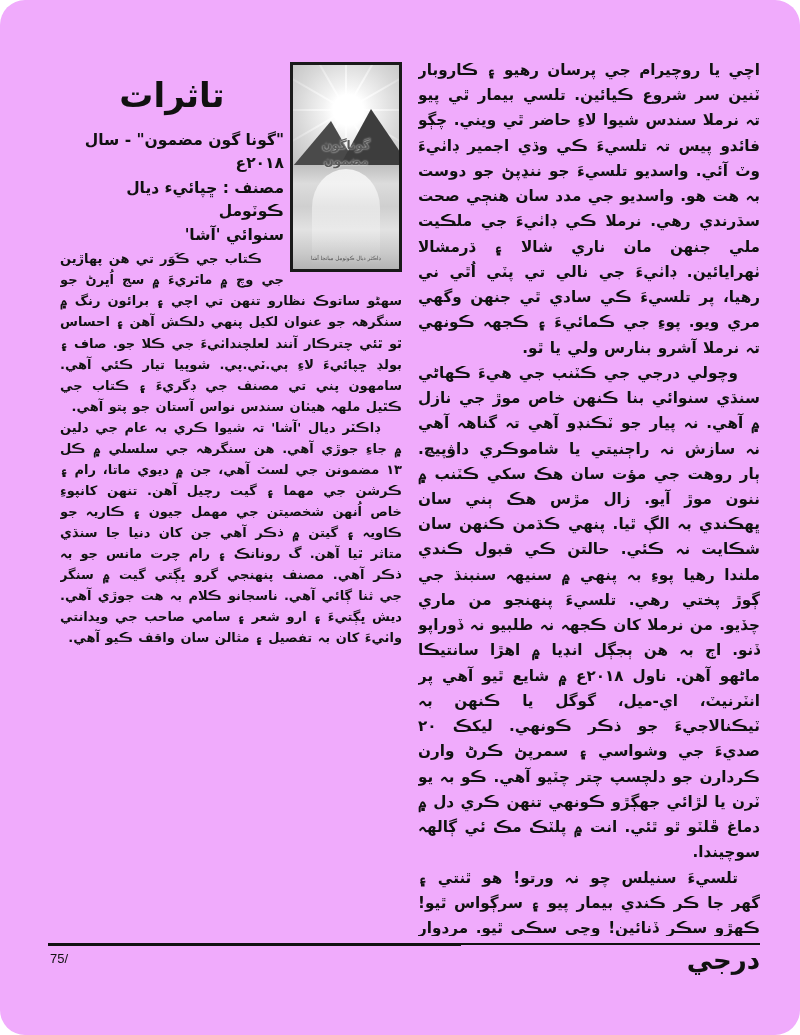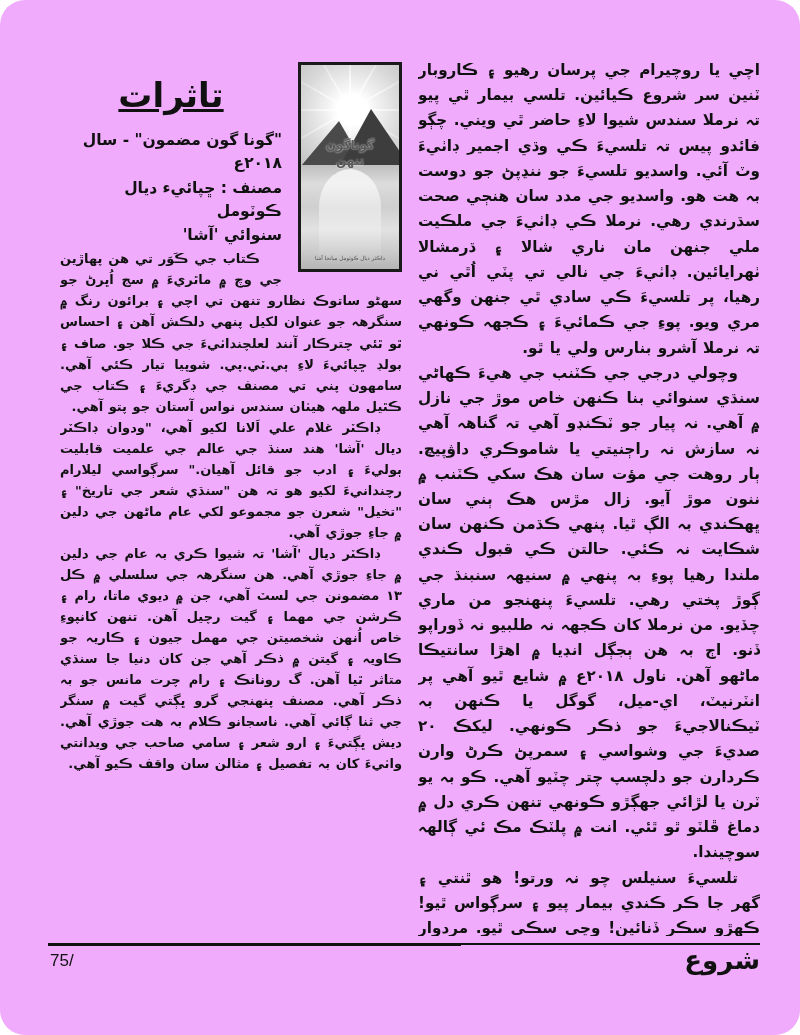--- a/index.html
+++ b/index.html
@@ -40,21 +40,20 @@
     height: 878px;
     overflow: hidden;
   }
   .col-right { right: 0; }
   .col-left  { left: 12px; }
 
   
   .article-head {
     text-align: center;
     margin: 0 0 2px 0;
-    text-decoration: underline;
   }
   .article-title {
     font-size: 34px;
     font-weight: bold;
     line-height: 1.15;
     letter-spacing: 0;
     margin: 18px 0 14px 0;
     text-align: center;
     direction: rtl;
   }
@@ -67,23 +66,23 @@
     direction: rtl;
     margin: 0 0 1px 0;
   }
   .head-block {
     margin-right: 0;
   }
 
   
   .cover {
     float: right;
-    width: 104px;
+    width: 112px;
     height: 210px;
-    margin: 4px 0 6px 16px;
+    margin: 4px 0 6px 6px;
     border: 3px solid #1a1a1a;
     box-sizing: border-box;
     position: relative;
     overflow: hidden;
     background:
       radial-gradient(circle at 52% 22%, #ffffff 0%, #ffffff 9%, #f2f2f2 15%, #d8d8d8 30%, #bdbdbd 48%, #a8a8a8 70%, #9a9a9a 100%);
   }
   .cover .ray {
     position: absolute;
     left: 50%;
@@ -190,21 +189,21 @@
   }
   .footer .rule.thin {
     left: 0;
     right: 42%;
     border-top: 3px solid #111;
   }
   .page-number {
     position: absolute;
     left: 2px;
     top: 8px;
-    font-size: 17px;
+    font-size: 13px;
     font-family: "Liberation Sans", sans-serif;
     font-weight: normal;
     color: #111;
     direction: ltr;
   }
   .magazine-name {
     position: absolute;
     right: 0;
     top: 2px;
     font-size: 26px;
@@ -233,43 +232,42 @@
         <div class="ray r2"></div>
         <div class="ray r3"></div>
         <div class="ray r4"></div>
         <div class="ray r5"></div>
         <div class="ray r6"></div>
         <div class="mountain-l"></div>
         <div class="mountain-r"></div>
         <div class="ground"></div>
         <div class="cover-text">
           <div>گوناگون</div>
-          <div>تنهن</div>
+          <div>مضمون</div>
         </div>
         <div class="cover-author">ڊاڪٽر ديال ڪوٽومل ميانجا آشا</div>
       </div>
 
       <div class="article-head">
         <div class="article-title">تاثرات</div>
       </div>
 
       <div class="head-block">
         <div class="book-title-line">"گونا گون مضمون" - سال ٢٠١٨ع</div>
         <div class="author-line">مصنف : ڇپائيء ديال ڪوٽومل</div>
         <div class="author-line">سنوائي 'آشا'</div>
       </div>
 
       <p class="body indent">ڪتاب جي ڪَوَر تي هن پهاڙين جي وچ ۾ ماٿريءَ ۾ سج اُڀرڻ جو سهڻو ساتوڪ نظارو تنهن تي اچي ۽ برائون رنگ ۾ سنگرهہ جو عنوان لکيل پنهي دلڪش آهن ۽ احساس ٿو ٿئي چترڪار آنند لعلچنداٺيءَ جي ڪلا جو. صاف ۽ بولڊ ڇپائيءَ لاءِ ٻي.ٽي.پي. شوپيا تيار ڪئي آهي. سامهون پني تي مصنف جي ڊگريءَ ۽ ڪتاب جي ڪٿيل ملهہ هيٺان سندس نواس آستان جو پتو آهي.</p>
-      <p class="body indent">ڊاڪٽر غلام علي اَلانا لکيو آهي، "ودوان ڊاڪٽر ديال 'آشا' هند سنڌ جي عالم جي علميت قابليت ٻوليءَ ۽ ادب جو قائل آهيان." سرڳواسي ليلارام رچندانيءَ لکيو هو تہ هن "سنڌي شعر جي تاريخ" ۽ "تخيل" شعرن جو مجموعو لکي عام ماڻهن جي دلين ۾ جاءِ جوڙي آهي.</p>
       <p class="body indent">ڊاڪٽر ديال 'آشا' تہ شيوا ڪري بہ عام جي دلين ۾ جاءِ جوڙي آهي. هن سنگرهہ جي سلسلي ۾ ڪل ١٣ مضمونن جي لسٽ آهي، جن ۾ ديوي ماتا، رام ۽ ڪرشن جي مهما ۽ گيت رچيل آهن. تنهن کانپوءِ خاص اُنهن شخصيتن جي مهمل جيون ۽ ڪاريہ جو ڪاويہ ۽ گيتن ۾ ذڪر آهي جن کان دنيا جا سنڌي متاثر ٿيا آهن. گ رونانڪ ۽ رام چرت مانس جو بہ ذڪر آهي. مصنف پنهنجي گرو ڀڳتي گيت ۾ سنگر جي ثنا ڳائي آهي. ناسجانو ڪلام بہ هت جوڙي آهي. ديش ڀڳتيءَ ۽ ارو شعر ۽ سامي صاحب جي ويدانتي واٺيءَ کان بہ تفصيل ۽ مثالن سان واقف ڪيو آهي.</p>
 
     </div>
 
   </div>
 
   <div class="footer">
     <div class="rule"></div>
     <div class="rule thin"></div>
     <div class="page-number">75/</div>
-    <div class="magazine-name">شروع</div>
+    <div class="magazine-name">درجي</div>
   </div>
 
 </div>
 
 </body></html>

